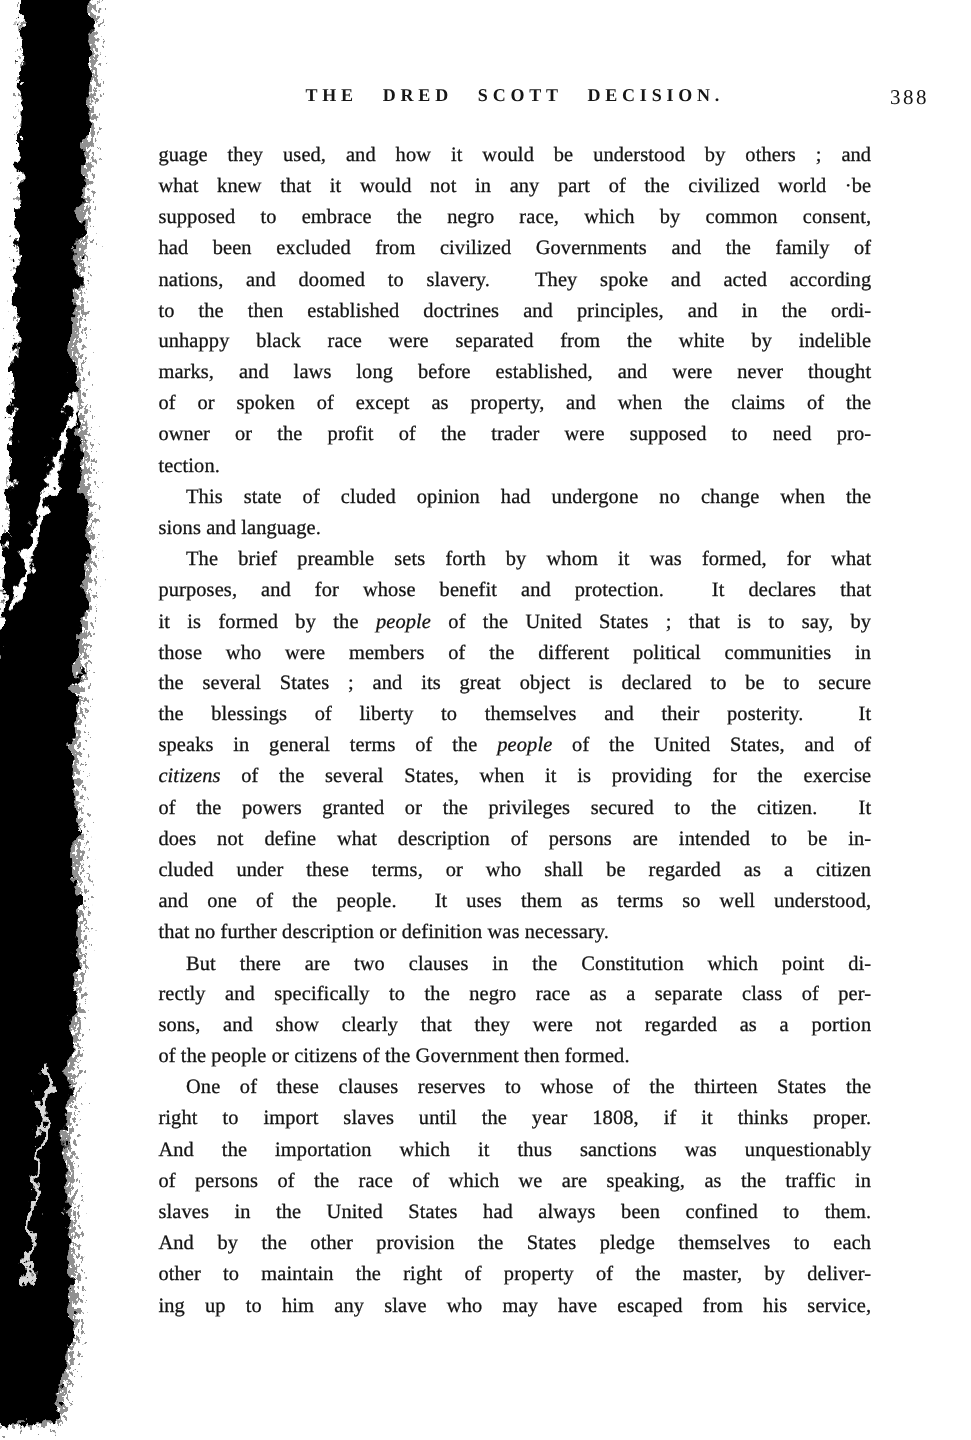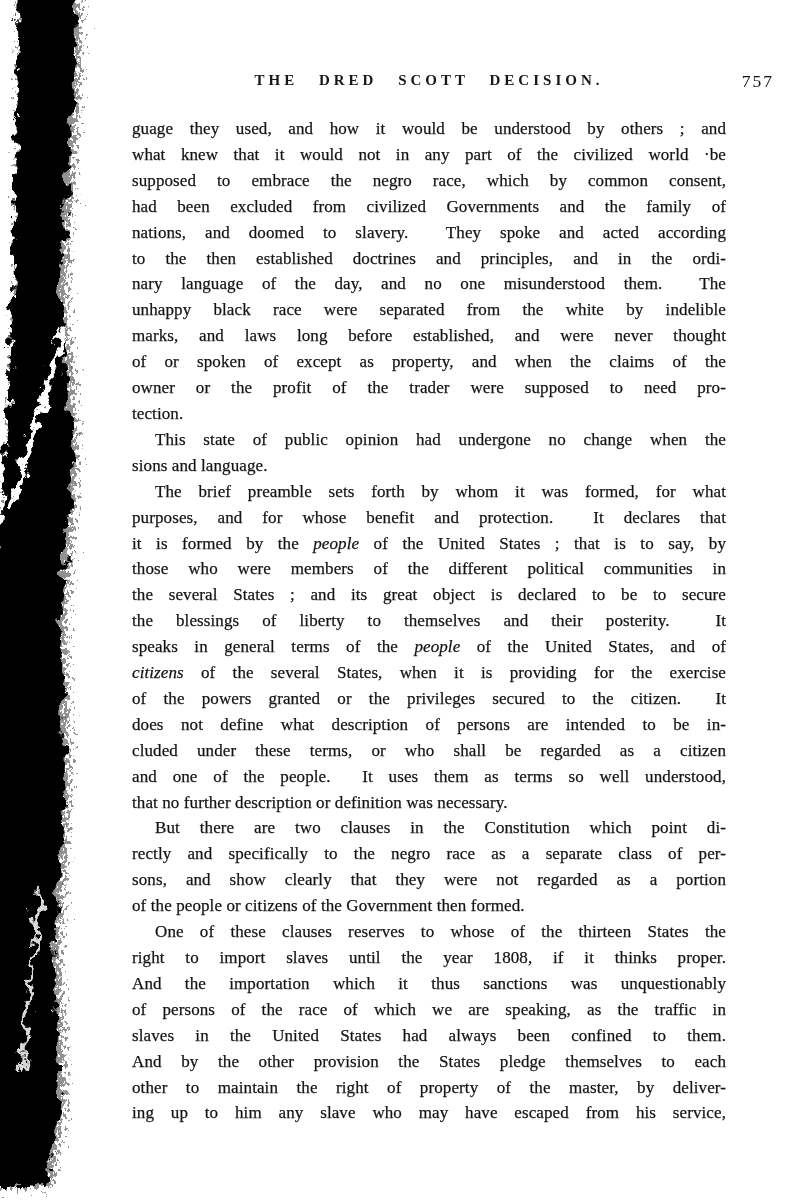--- a/index.html
+++ b/index.html
@@ -84,40 +84,39 @@
     <use href="#bandpath" fill="#060606" filter="url(#rough1)"></use>
     <g filter="url(#rough1)" stroke="#ffffff" stroke-linecap="round" fill="none">
       <path d="M64,330 L12,505" stroke-width="6"></path>
       <path d="M40,890 L22,1070" stroke-width="4" opacity="0.85"></path>
     </g>
   </svg>
 
   <div class="content">
     <header class="page-header">
       <div class="running-title">THE DRED SCOTT DECISION.</div>
-      <div class="page-number">757</div>
+      <div class="page-number">388</div>
     </header>
 
     <main class="text-block">
         <div class="paragraph">
           <div class="line">guage they used, and how it would be understood by others ; and</div>
           <div class="line">what knew that it would not in any part of the civilized world ·be</div>
           <div class="line">supposed to embrace the negro race, which by common consent,</div>
           <div class="line">had been excluded from civilized Governments and the family of</div>
           <div class="line">nations, and doomed to slavery.&nbsp; They spoke and acted according</div>
           <div class="line">to the then established doctrines and principles, and in the ordi-</div>
-          <div class="line">nary language of the day, and no one misunderstood them.&nbsp; The</div>
           <div class="line">unhappy black race were separated from the white by indelible</div>
           <div class="line">marks, and laws long before established, and were never thought</div>
           <div class="line">of or spoken of except as property, and when the claims of the</div>
           <div class="line">owner or the profit of the trader were supposed to need pro-</div>
           <div class="line last">tection.</div>
         </div>
         <div class="paragraph">
-          <div class="line indent">This state of public opinion had undergone no change when the</div>
+          <div class="line indent">This state of cluded opinion had undergone no change when the</div>
           <div class="line last">sions and language.</div>
         </div>
         <div class="paragraph">
           <div class="line indent">The brief preamble sets forth by whom it was formed, for what</div>
           <div class="line">purposes, and for whose benefit and protection.&nbsp; It declares that</div>
           <div class="line">it is formed by the <i>people</i> of the United States ; that is to say, by</div>
           <div class="line">those who were members of the different political communities in</div>
           <div class="line">the several States ; and its great object is declared to be to secure</div>
           <div class="line">the blessings of liberty to themselves and their posterity.&nbsp; It</div>
           <div class="line">speaks in general terms of the <i>people</i> of the United States, and of</div>

